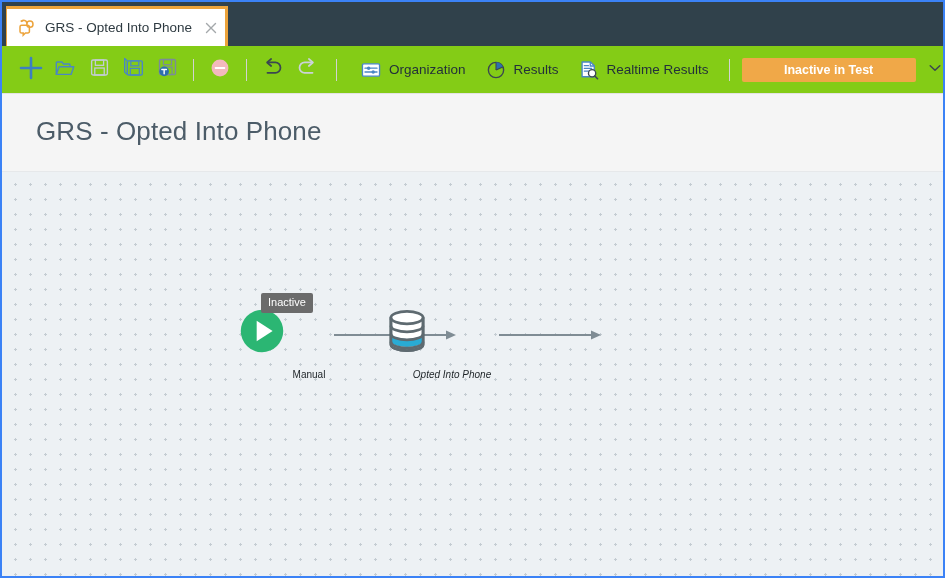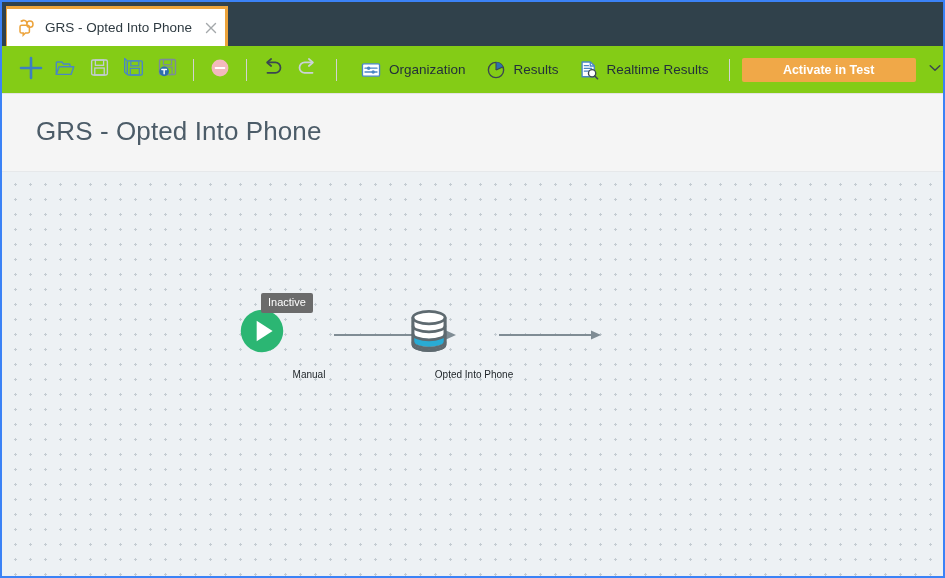--- a/index.html
+++ b/index.html
@@ -348,21 +348,21 @@
           <path d="M5.8 6.2 h4.6 M5.8 9.2 h8.2 M5.8 12.2 h5.4" stroke="#4a86c5" stroke-width="1.4" stroke-linecap="round"></path>
           <circle cx="14.4" cy="14.6" r="4" fill="#ffffff" stroke="#3b4750" stroke-width="1.5"></circle>
           <path d="M17.4 17.6 L20.4 20.6" stroke="#3b4750" stroke-width="1.8" stroke-linecap="round"></path>
         </svg>
       </span>
       <span class="tb-lab">Realtime Results</span>
     </div>
 
     <div class="tb-sep" style="margin-left:10px;margin-right:8px;"></div>
 
-    <button class="activate-btn">Activate in Test</button>
+    <button class="activate-btn">Inactive in Test</button>
 
     <div class="chevron">
       <span>
         <svg viewBox="0 0 18 18" width="16" height="16">
           <path d="M3.6 6.4 L9 11.6 L14.4 6.4" fill="none" stroke="#3b4750" stroke-width="1.7" stroke-linecap="round" stroke-linejoin="round"></path>
         </svg>
       </span>
     </div>
 
   </div>
@@ -389,21 +389,21 @@
         <span>
           <svg viewBox="0 0 52 52" width="46" height="46">
             <circle cx="26" cy="26" r="24" fill="#2bb673"></circle>
             <path d="M20 14.5 L38 26 L20 37.5 Z" fill="#ffffff"></path>
           </svg>
         </span>
       </div>
       <div class="node-label">Manual</div>
     </div>
 
-    <div class="node" style="left:402px; top:133px;">
+    <div class="node" style="left:380px; top:133px;font-style:italic;">
       <div class="node-ico">
         <span>
           <svg viewBox="0 0 56 56" width="50" height="50">
             <g stroke="#5e6a70" stroke-width="3" fill="#ffffff" stroke-linejoin="round">
               <path d="M10 13 v30 a18 7 0 0 0 36 0 v-30 z" fill="#ffffff"></path>
             </g>
             <path d="M10 30 a18 7 0 0 0 36 0 v9 a18 7 0 0 1 -36 0 z" fill="#29abd4"></path>
             <ellipse cx="28" cy="13" rx="18" ry="7" fill="#ffffff" stroke="#5e6a70" stroke-width="3"></ellipse>
             <path d="M10 13 v30 a18 7 0 0 0 36 0 v-30" fill="none" stroke="#5e6a70" stroke-width="3"></path>
             <path d="M10 22 a18 7 0 0 0 36 0" fill="none" stroke="#5e6a70" stroke-width="3"></path>

